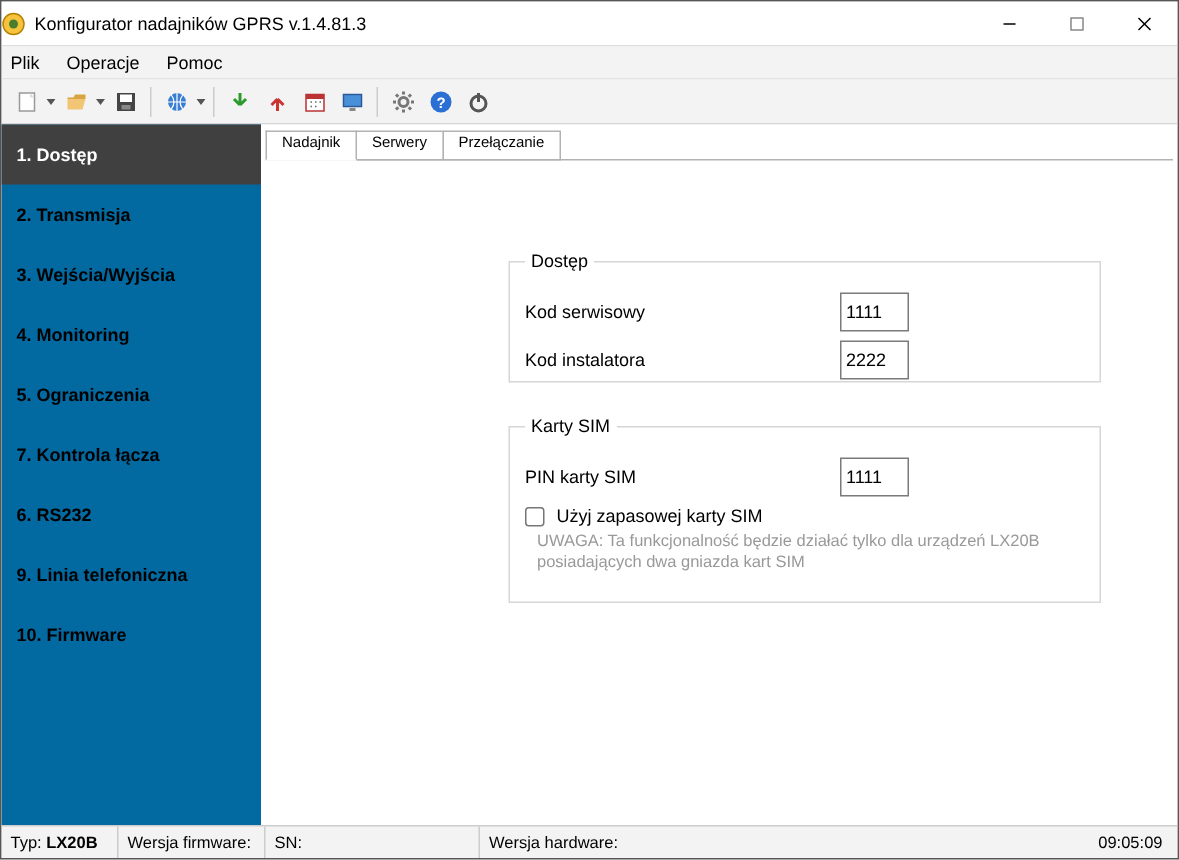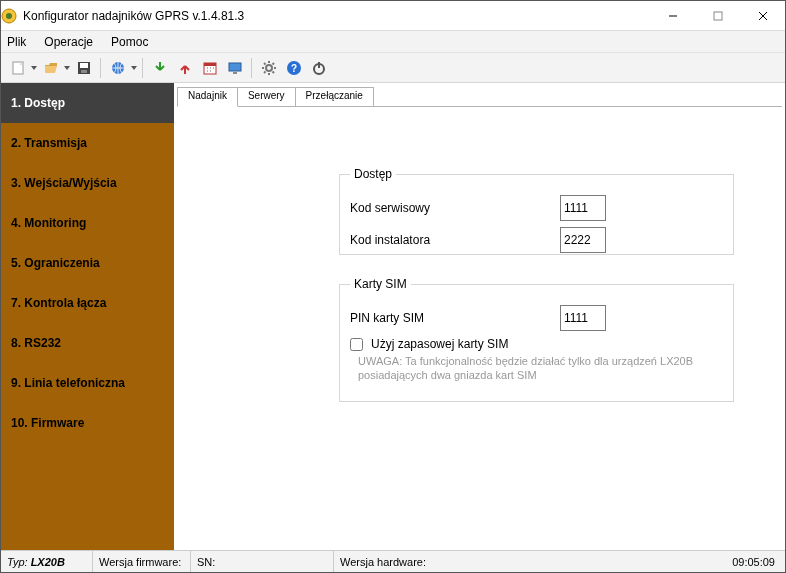--- a/index.html
+++ b/index.html
@@ -66,21 +66,21 @@
     display: flex; align-items: center; justify-content: center;
   }
   
   .mainarea {
     flex: 1;
     display: flex;
     min-height: 0;
   }
   .sidebar {
     width: 173px;
-    background: #a16207;
+    background: #0369a1;
     display: flex;
     flex-direction: column;
   }
   .side-item {
     height: 40px;
     color: #000;
     font-weight: bold;
     font-size: 12px;
     display: flex;
     align-items: center;
@@ -181,21 +181,21 @@
     display: flex;
     align-items: center;
     font-size: 11px;
   }
   .status-cell {
     border-right: 1px solid #ccc;
     padding: 0 6px;
     height: 100%;
     display: flex; align-items: center;
   }
-  .sb-type { width: 92px; font-style: italic; }
+  .sb-type { width: 78px; }
   .sb-type b { font-weight: bold; }
   .sb-sn { width: 143px; }
   .sb-fw { width: 98px; }
   .sb-hw { flex: 1; border-right: none; }
   .sb-clock { padding: 0 10px; }
 </style>
 </head>
 <body>
 
 <div class="titlebar">
@@ -331,21 +331,21 @@
 </div>
 
 <div class="mainarea">
   <div class="sidebar">
     <div class="side-item selected">1. Dostęp</div>
     <div class="side-item">2. Transmisja</div>
     <div class="side-item">3. Wejścia/Wyjścia</div>
     <div class="side-item">4. Monitoring</div>
     <div class="side-item">5. Ograniczenia</div>
     <div class="side-item">7. Kontrola łącza</div>
-    <div class="side-item">8. RS232</div>
+    <div class="side-item">6. RS232</div>
     <div class="side-item">9. Linia telefoniczna</div>
     <div class="side-item">10. Firmware</div>
   </div>
 
   <div class="content">
     <div class="tabbar">
       <div class="tab active">Nadajnik</div>
       <div class="tab">Serwery</div>
       <div class="tab">Przełączanie</div>
     </div>

